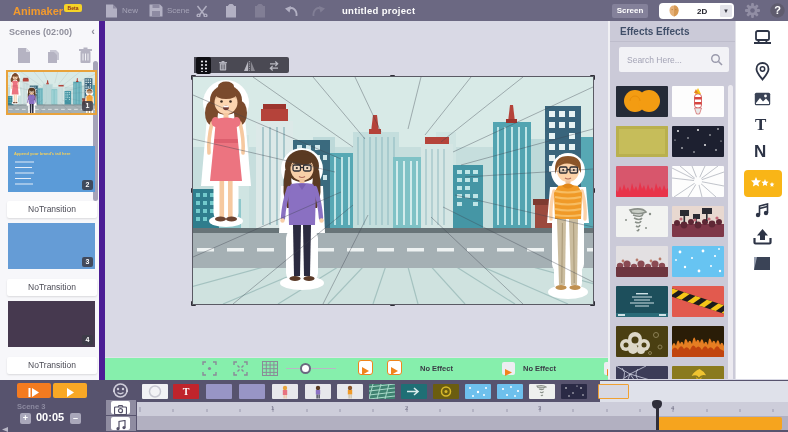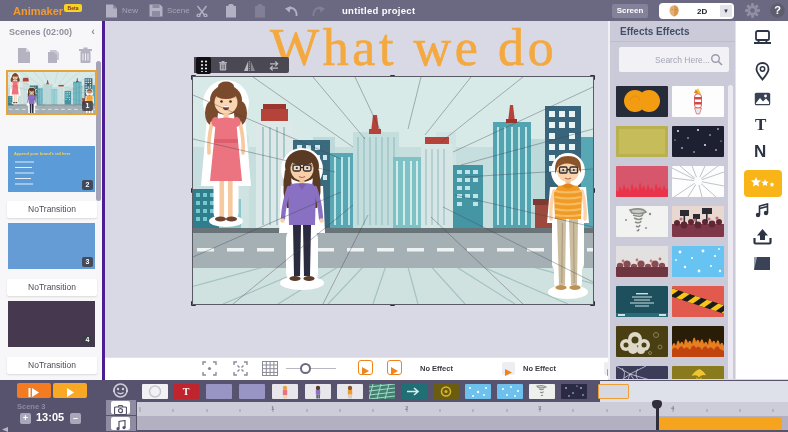--- a/index.html
+++ b/index.html
@@ -13,42 +13,42 @@
 #beta { left:64px; top:4px; width:18px; height:8px; background:#f5d327; border-radius:2px; color:#8a2f1f; font-size:5px; font-weight:bold; text-align:center; line-height:8px; }
 .tb-txt { top:6px; font-size:8px; font-weight:normal; color:#a5a3b7; }
 #untitled { left:342px; top:5px; font-size:9.5px; font-weight:bold; color:#fdfdfd; letter-spacing:0.3px; }
 #preview { left:612px; top:4px; width:36px; height:14px; background:#84819a; border-radius:2px; color:#fff; font-size:8px; font-weight:bold; text-align:center; line-height:14px; }
 #dd2d { left:659px; top:3px; width:75px; height:16px; background:#fff; border-radius:4px; }
 #dd2d .mask { position:absolute; left:9px; top:2px; width:12px; height:12px; }
 #dd2d .t { position:absolute; left:38px; top:4px; font-size:8px; font-weight:bold; color:#22222c; }
 #dd2d .arr { position:absolute; right:2px; top:2px; width:12px; height:12px; background:#e4e4ea; border-radius:1px; text-align:center; line-height:12px; font-size:6px; color:#3a3a44; }
 
 
-#lsb { left:0; top:21px; width:105px; height:359px; background:#f7f7fa; border-right:3px solid #4c1d95; }
+#lsb { left:0; top:21px; width:105px; height:359px; background:#f7f7fa; border-right:6px solid #4c1d95; }
 #lsb-h { position:absolute; left:0; top:0; width:104px; height:22px; }
 #lsb-h .t { position:absolute; left:9px; top:6px; font-size:9px; font-weight:bold; color:#8f8f9c; }
 #lsb-h .c { position:absolute; right:9px; top:4px; font-size:11px; color:#8f8f9c; font-weight:bold; }
 .scn-num { position:absolute; right:2px; bottom:2px; min-width:11px; height:10px; background:rgba(60,60,70,0.85); border-radius:2px; color:#fff; font-size:7px; font-weight:bold; text-align:center; line-height:10px; padding:0 1px; }
 .trans { position:absolute; left:7px; width:90px; height:17px; background:#fff; border-radius:2px; box-shadow:0 1px 2px rgba(0,0,0,0.12); text-align:center; font-size:8.5px; line-height:17px; }
 #lsb-sb { position:absolute; right:1px; top:40px; width:5px; height:140px; background:#a5a3b8; border-radius:3px; }
 
 
 #what { left:270px; top:18px; font-family:"Liberation Serif", serif; font-size:52px; letter-spacing:3.6px; color:#f4a940; -webkit-text-stroke:0.7px #f4a940; white-space:nowrap; }
 #cnv { left:193px; top:77px; width:400px; height:227px; outline:1px solid #5a5a64; }
 .hdl { position:absolute; width:5px; height:5px; background:#2e2e36; border-radius:1px; }
 #seltb { left:194px; top:57px; width:95px; height:15.5px; background:#4a4953; border-radius:0 2px 2px 0; }
 
 
-#btb { left:105px; top:357px; width:503px; height:23px; background:#ffffff; border-top:1px solid #e2e2ea;text-decoration:underline; }
+#btb { left:105px; top:357px; width:503px; height:23px; background:#86efac; border-top:1px solid #e2e2ea;text-decoration:underline; }
 
 
 #rp { left:608px; top:21px; width:127px; height:358px; background:#cbcad8; border-left:2px solid #f0f0f4; overflow:hidden; }
 #rp-h { position:absolute; left:10px; top:5px; font-size:10px; font-weight:bold; color:#414f69; }
 #rp-search { position:absolute; left:9px; top:26px; width:110px; height:25px; background:#f2f2f6; border-radius:2px; }
-#rp-search .ph { position:absolute; left:8px; top:8px; font-size:8.5px; color:#a3a3b5;margin-left:28px; }
+#rp-search .ph { position:absolute; left:8px; top:8px; font-size:8.5px; color:#a3a3b5; }
 .thumb { position:absolute; width:52px; height:31px; border-radius:1px; overflow:hidden; }
 #rp-sb { position:absolute; right:2px; top:64px; width:5px; height:296px; background:#eceaf0; border-radius:3px; }
 
 
 #ris { left:735px; top:21px; width:53px; height:358px; background:#fff; border-left:1px solid #e2e2e8; }
 
 
 #tl { left:0; top:380px; width:788px; height:52px; background:#57536e; }
 #tl-left { position:absolute; left:0; top:0; width:105px; height:52px; }
 .pbtn { position:absolute; top:3px; width:34px; height:15px; border-radius:2px; text-align:center; }
@@ -178,21 +178,20 @@
       </div>
 
     <div class="abs" style="left:8px; top:280px; width:87px; height:46px; background:#46394f;">
         <div class="scn-num">4</div>
       </div>
     <div class="trans" style="top:180px; color:#4d4d57;">NoTransition</div>
     <div class="trans" style="top:258px; color:#4d4d57;">NoTransition</div>
     <div class="trans" style="top:336px; color:#4d4d57;">NoTransition</div>
   </div>
 
-  <div id="what" class="abs">What we do</div>
   <div id="seltb" class="abs">
     <div style="position:absolute;left:1.5px;top:-0.5px;width:15px;height:17px;background:#0f0f14;border-radius:2px;">
       <svg style="position:absolute;left:4px;top:3px" width="8" height="12" fill="#e8e8ee">
           <circle cx="2" cy="1.5" r="1.1"></circle>
           <circle cx="6" cy="1.5" r="1.1"></circle>
           <circle cx="2" cy="5" r="1.1"></circle>
           <circle cx="6" cy="5" r="1.1"></circle>
           <circle cx="2" cy="8.5" r="1.1"></circle>
           <circle cx="6" cy="8.5" r="1.1"></circle>
           <circle cx="2" cy="12" r="1.1"></circle>
@@ -915,21 +914,21 @@
     <div id="tl-left">
       <div class="pbtn" style="left:17px; background:#f47b20;"><svg width="12" height="9" viewBox="0 0 12 9" style="margin-top:3px">
             <rect x="0.5" y="0" width="2" height="9" fill="#fff"></rect>
             <polygon points="4,0 11,4.5 4,9" fill="#fff"></polygon>
           </svg></div>
       <div class="pbtn" style="left:53px; background:#f9a825;"><svg width="9" height="9" viewBox="0 0 9 9" style="margin-top:3px">
             <polygon points="1,0 8,4.5 1,9" fill="#fff"></polygon>
           </svg></div>
       <div class="abs" style="left:17px; top:22px; font-size:7.5px; font-weight:bold; color:#8c8aa0;">Scene 3</div>
       <div class="abs" style="left:20px; top:33px; width:11px; height:11px; background:#a9a7ba; border-radius:2px; color:#fff; font-size:9px; font-weight:bold; text-align:center; line-height:11px;">+</div>
-      <div class="abs" style="left:36px; top:31px; font-size:11px; font-weight:bold; color:#fff;">13:05</div>
+      <div class="abs" style="left:36px; top:31px; font-size:11px; font-weight:bold; color:#fff;">00:05</div>
       <div class="abs" style="left:70px; top:33px; width:11px; height:11px; background:#a9a7ba; border-radius:2px; color:#fff; font-size:9px; font-weight:bold; text-align:center; line-height:11px;">–</div>
     </div>
 
     <svg class="abs" style="left:112px; top:3px" width="17" height="15" viewBox="0 0 17 15">
         <circle cx="8.5" cy="7.5" r="6.5" fill="none" stroke="#cfcdda" stroke-width="1.5"></circle>
         <circle cx="6" cy="6" r="1.2" fill="#cfcdda"></circle>
         <circle cx="11" cy="6" r="1.2" fill="#cfcdda"></circle>
         <path d="M5.5,9.5 Q8.5,12 11.5,9.5" stroke="#cfcdda" stroke-width="1.3" fill="none"></path>
         <rect x="1" y="6.5" width="2" height="2.5" fill="#cfcdda"></rect>
         <rect x="14" y="6.5" width="2" height="2.5" fill="#cfcdda"></rect>

